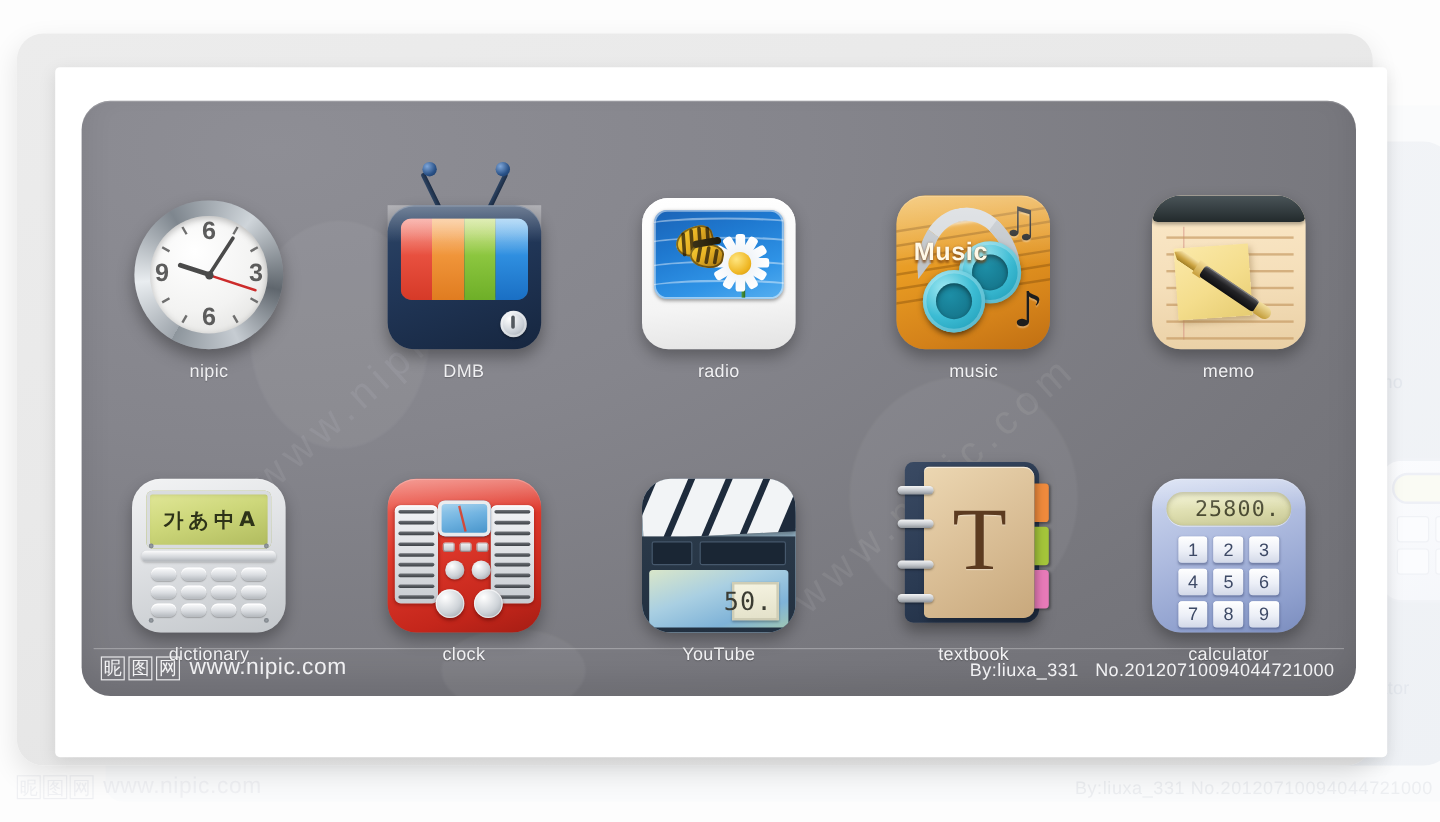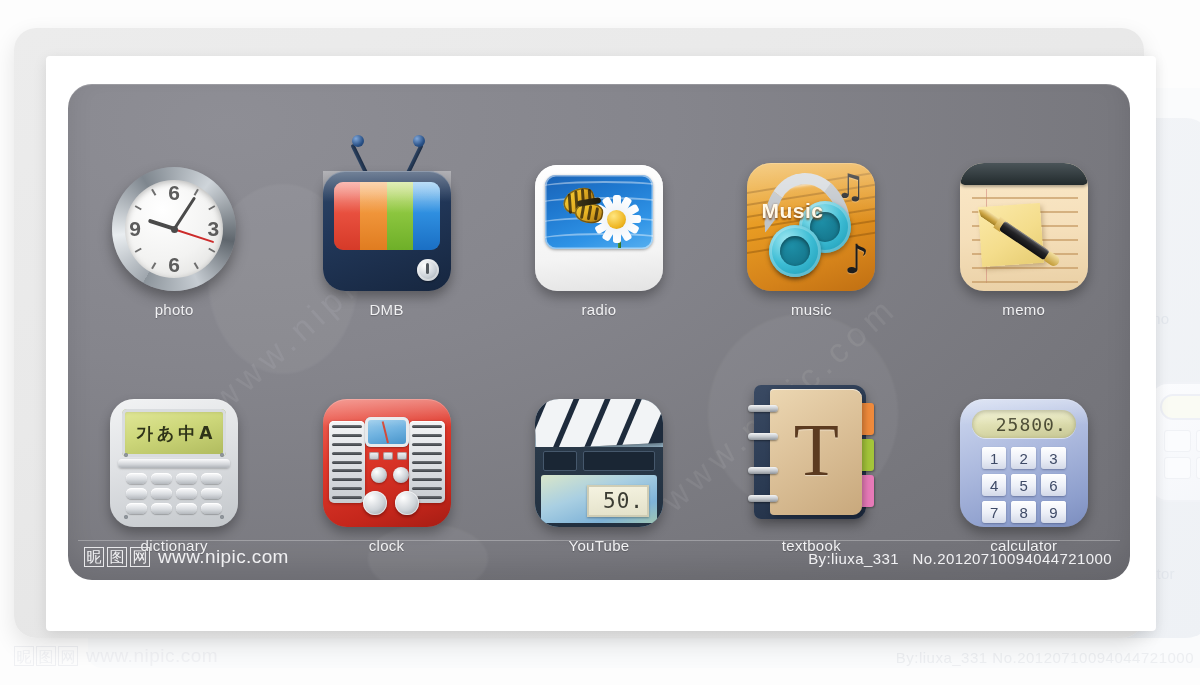--- a/index.html
+++ b/index.html
@@ -508,21 +508,21 @@
   }
   .slate-box {
     background:#1a2634; border:1.5px solid #46586c; border-radius:2px;
   }
   .clap-photo {
     position:absolute; left:6px; top:28px; right:6px; bottom:4px;
     border-radius:3px; overflow:hidden;
     background: linear-gradient(160deg,#d9e6c9 0%, #a9cfe2 40%, #7fb3d8 75%, #9fc6b4 100%);
   }
   .yt-lcd {
-    position:absolute; right:8px; bottom:6px; width:62px; height:32px;
+    position:absolute; right:8px; bottom:6px; width:39px; height:32px;
     background: linear-gradient(175deg,#f6f4e2,#e2e0c8);
     box-shadow: inset 0 0 0 2px #cfcdb5, 0 1px 2px rgba(0,0,0,.3);
     display:flex; align-items:center; justify-content:flex-end;
     padding-right:5px;
     font-family:"DejaVu Sans Mono", monospace;
     font-size:21px; color:#3b3c33; letter-spacing:1px;
   }
 
   
   .book-holder { position:relative; width:134px; height:150px; }
@@ -651,21 +651,21 @@
               <div class="cnum n3">3</div>
               <div class="cnum n6">6</div>
               <div class="cnum n9">9</div>
               <div class="hand hour"></div>
               <div class="hand min"></div>
               <div class="hand sec"></div>
               <div class="cpin"></div>
             </div>
           </div>
         </div>
-        <div class="cell-label">photo</div>
+        <div class="cell-label">nipic</div>
       </div>
 
       <div class="cell">
         <div class="icon-wrap">
           <div class="tv-holder">
             <div class="tv-ant" style="left:67px;">
               <div class="ant-rod l"></div>
               <div class="ant-rod r"></div>
               <div class="ant-ball l"></div>
               <div class="ant-ball r"></div>

